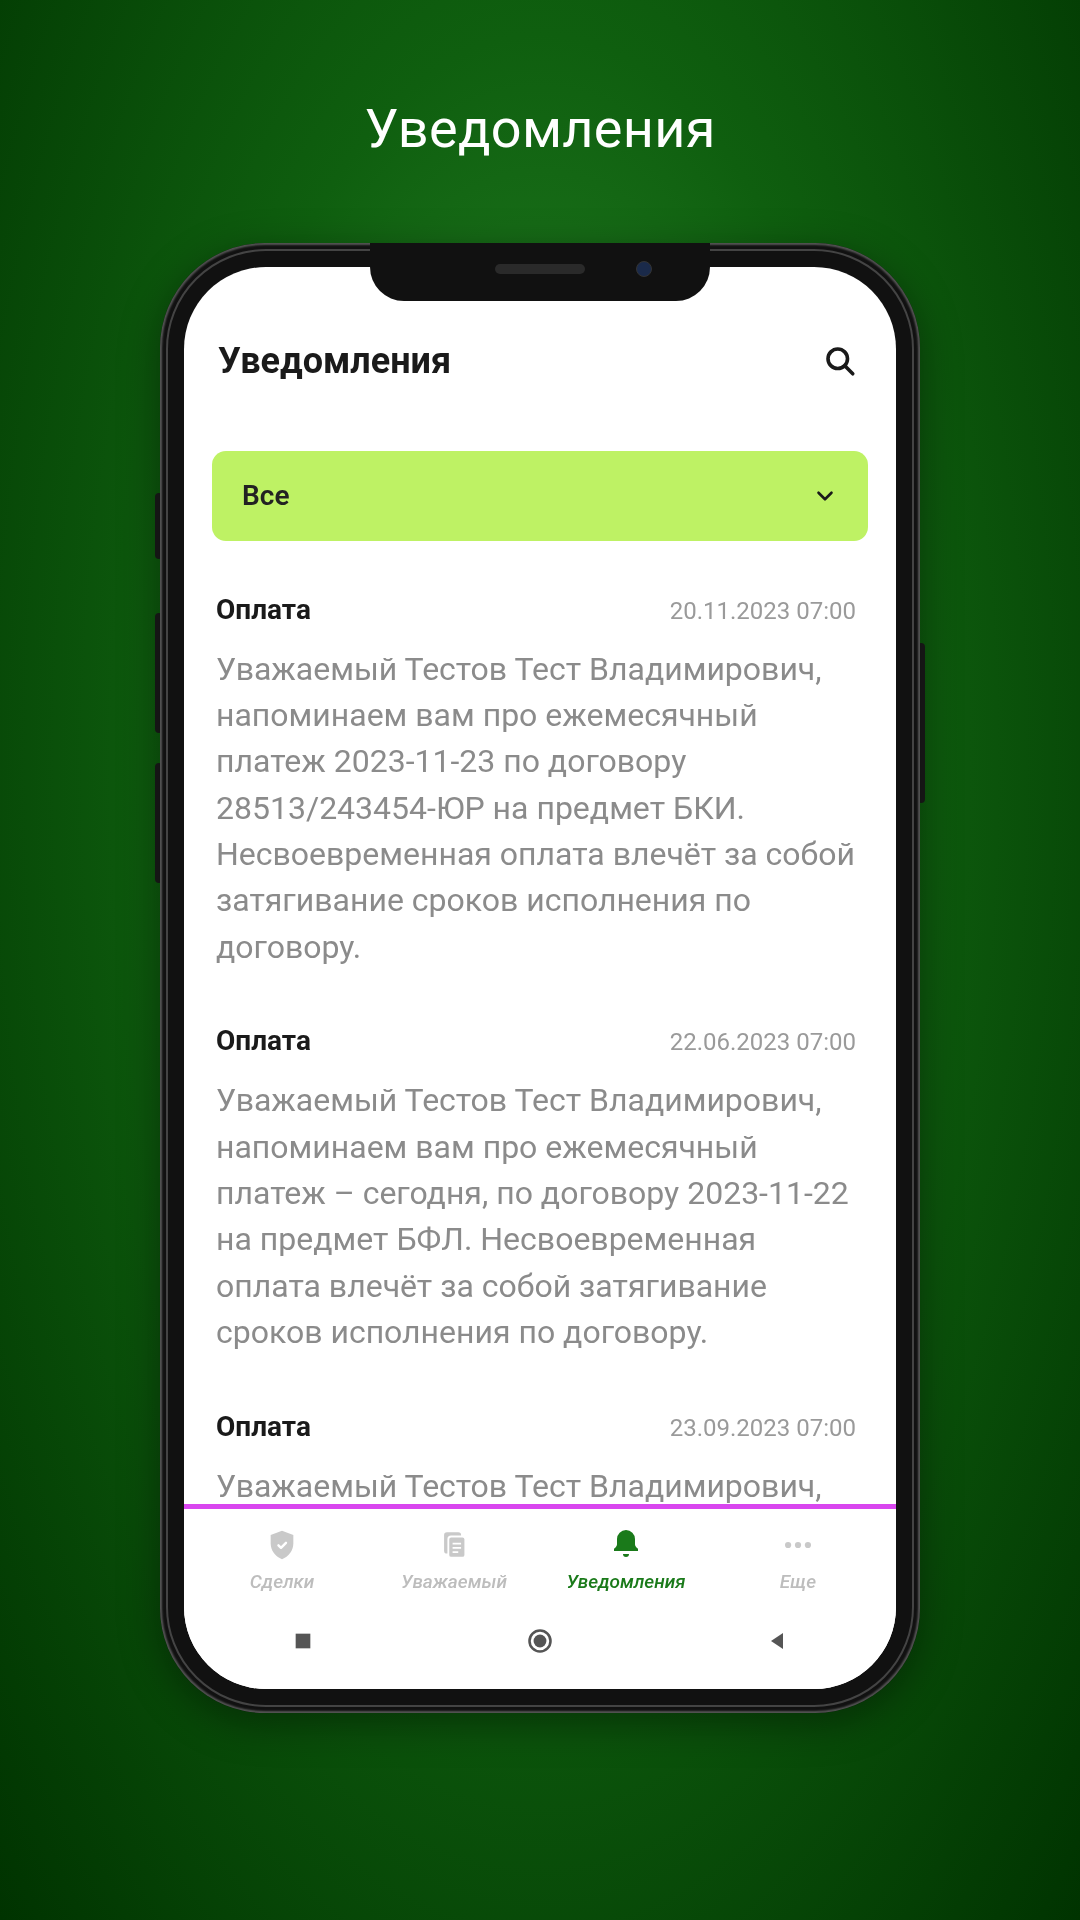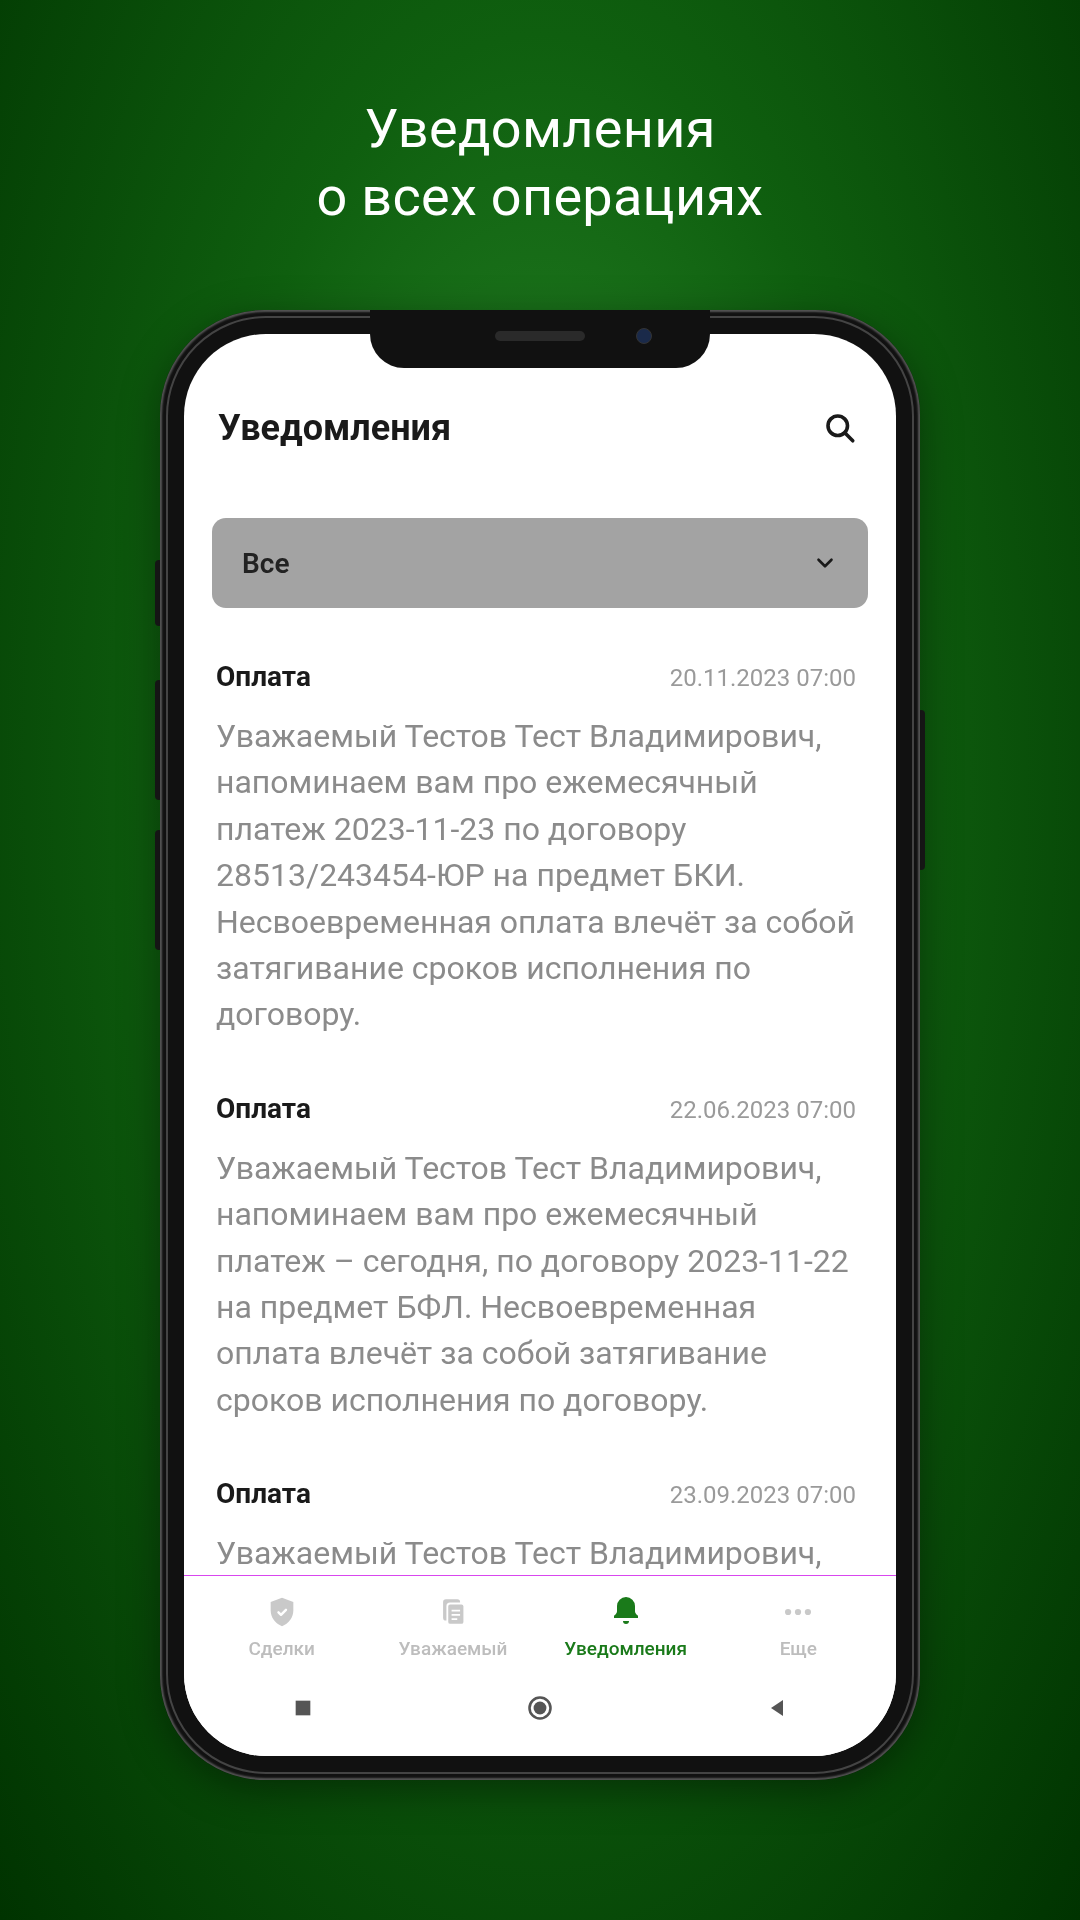--- a/index.html
+++ b/index.html
@@ -19,45 +19,44 @@
 .sb1 { left:-5px; top:250px; width:8px; height:66px; }
 .sb2 { left:-5px; top:370px; width:8px; height:120px; }
 .sb3 { left:-5px; top:520px; width:8px; height:120px; }
 .sb4 { right:-5px; top:400px; width:8px; height:160px; }
 
 .app-header { padding:72px 34px 6px 34px; display:flex; align-items:center; justify-content:space-between; }
 .app-title { font-size:36px; font-weight:700; color:#1a1a1a; }
 .search-btn { width:44px; height:44px; display:flex; align-items:center; justify-content:center; }
 
 .filter-area { padding:62px 28px 0 28px; }
-.filter-pill { background:#a3a3a3; border-radius:14px; height:90px; display:flex; align-items:center; justify-content:space-between; padding:0 30px; }
+.filter-pill { background:#bef264; border-radius:14px; height:90px; display:flex; align-items:center; justify-content:space-between; padding:0 30px; }
 .filter-label { font-size:28px; font-weight:600; color:#222; }
 
 .notif-list { flex:1; overflow:hidden; padding:28px 36px 0 28px; }
 .notif-item { padding:24px 4px 30px 4px; }
 .notif-head { display:flex; justify-content:space-between; align-items:baseline; margin-bottom:20px; }
 .notif-title { font-size:28px; font-weight:700; color:#1a1a1a; }
 .notif-date { font-size:24px; color:#9a9a9a; }
 .notif-body { font-size:32px; line-height:1.45; color:#8b8b8b; }
 
-.bottom-nav { border-top:1px solid #d946ef; display:flex; justify-content:space-around; align-items:flex-start; padding:18px 12px 6px 12px; background:#fff; }
+.bottom-nav { border-top:5px solid #d946ef; display:flex; justify-content:space-around; align-items:flex-start; padding:18px 12px 6px 12px; background:#fff;font-style:italic; }
 .nav-item { display:flex; flex-direction:column; align-items:center; gap:7px; min-width:120px; }
 .nav-icon { width:36px; height:36px; display:flex; align-items:center; justify-content:center; }
 .nav-label { font-size:19px; color:#bdbdbd; font-weight:500; }
 .nav-item.active .nav-label { color:#1a7a1a; }
 
 .sys-bar { display:flex; justify-content:space-around; align-items:center; padding:22px 0 28px 0; background:#fff; }
 .sys-btn { width:40px; height:40px; display:flex; align-items:center; justify-content:center; }
 </style>
 </head>
 <body>
 
 <div class="promo">
   <div>Уведомления</div>
-  <div>о всех операциях</div>
 </div>
 
 <div class="phone-wrap">
   <div class="side-btn sb1"></div>
   <div class="side-btn sb2"></div>
   <div class="side-btn sb3"></div>
   <div class="side-btn sb4"></div>
   <div class="phone-frame"></div>
   <div class="notch">
     <div class="speaker"></div>

